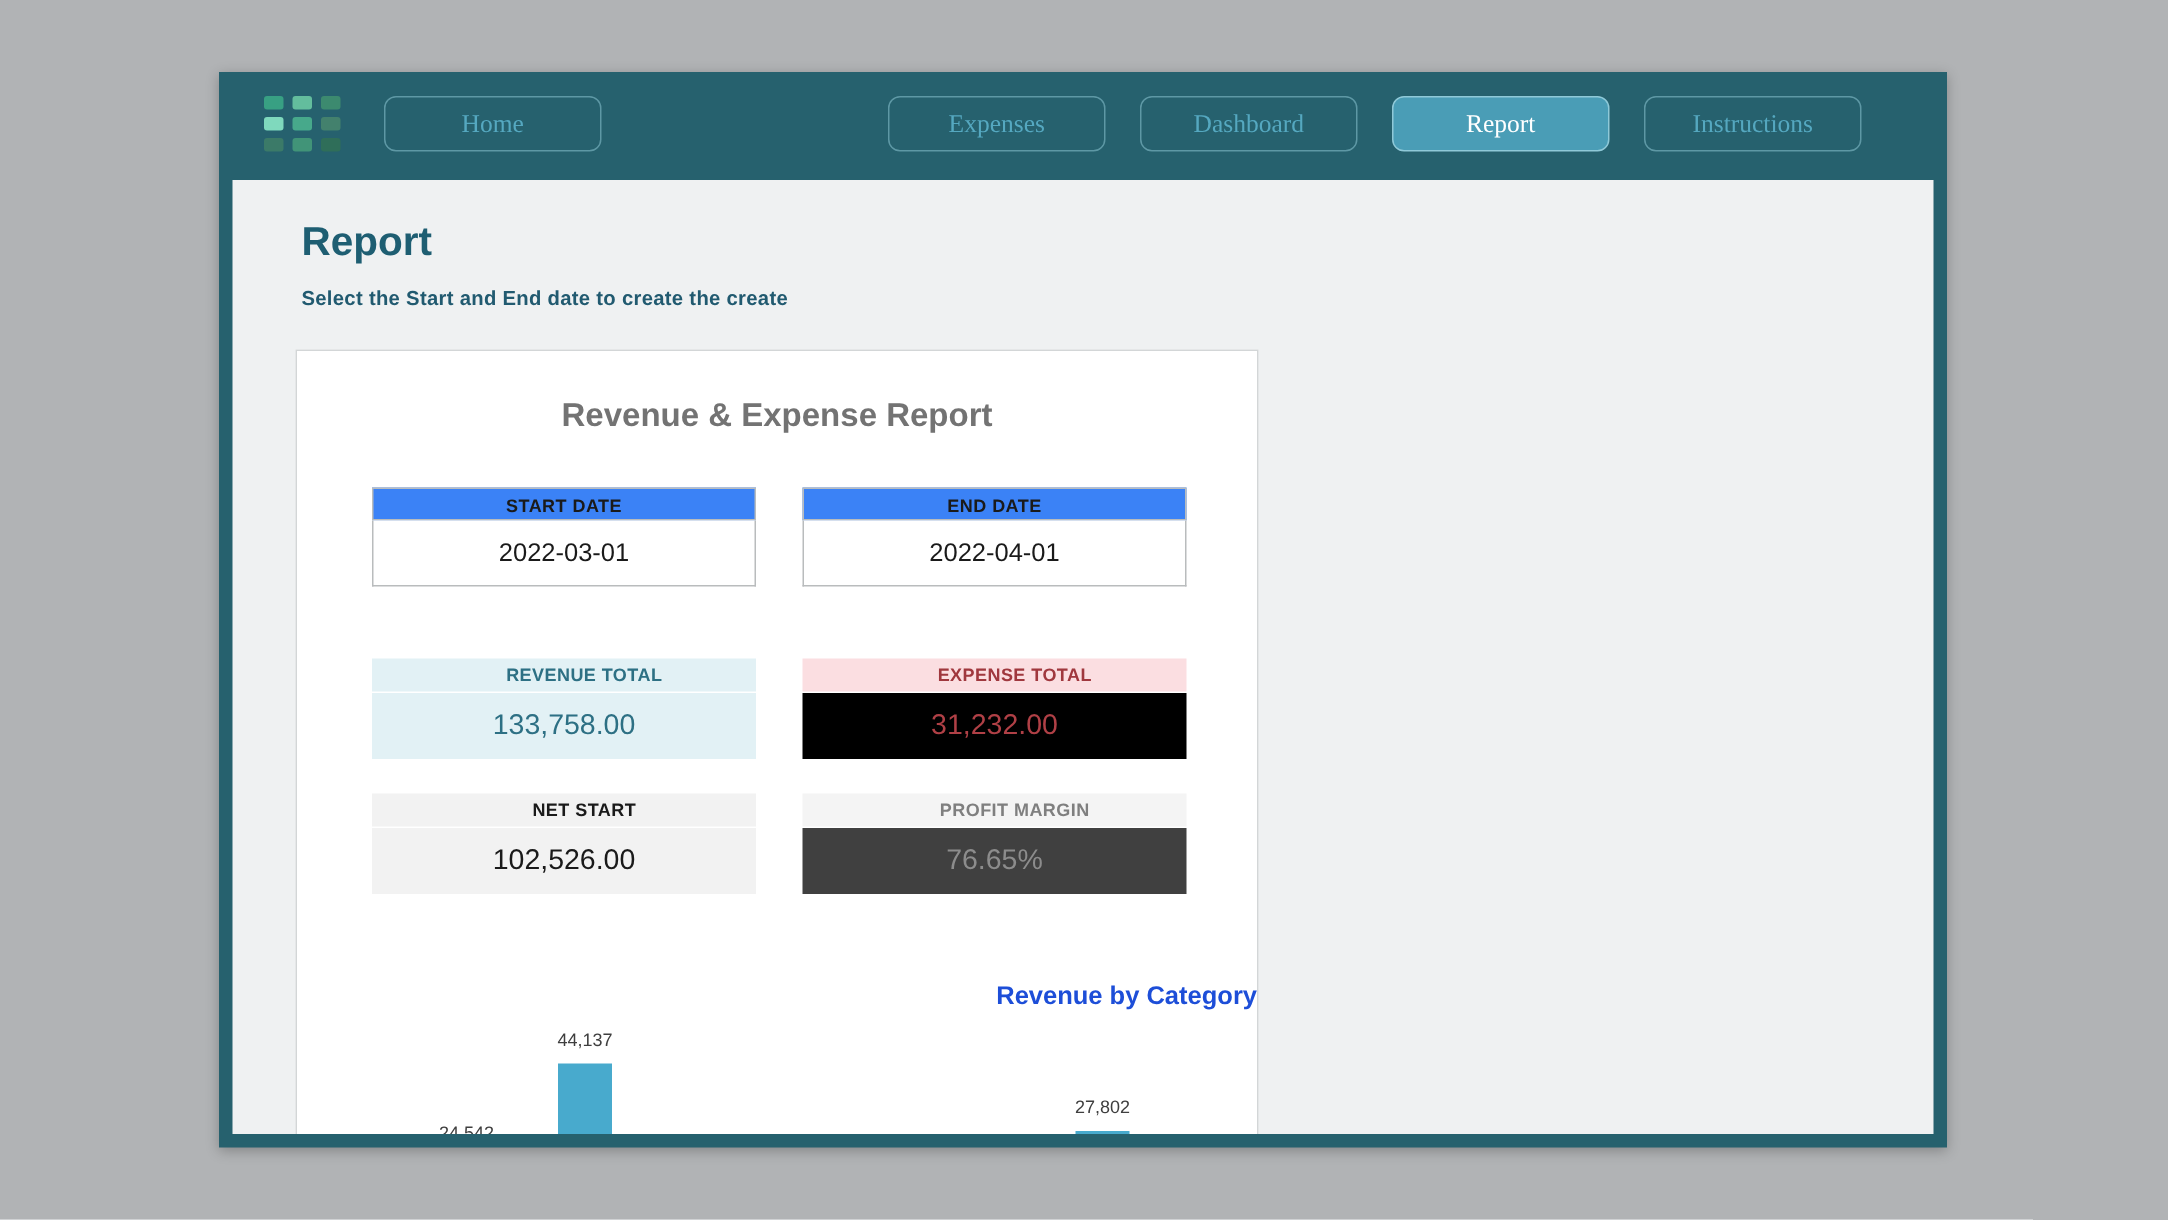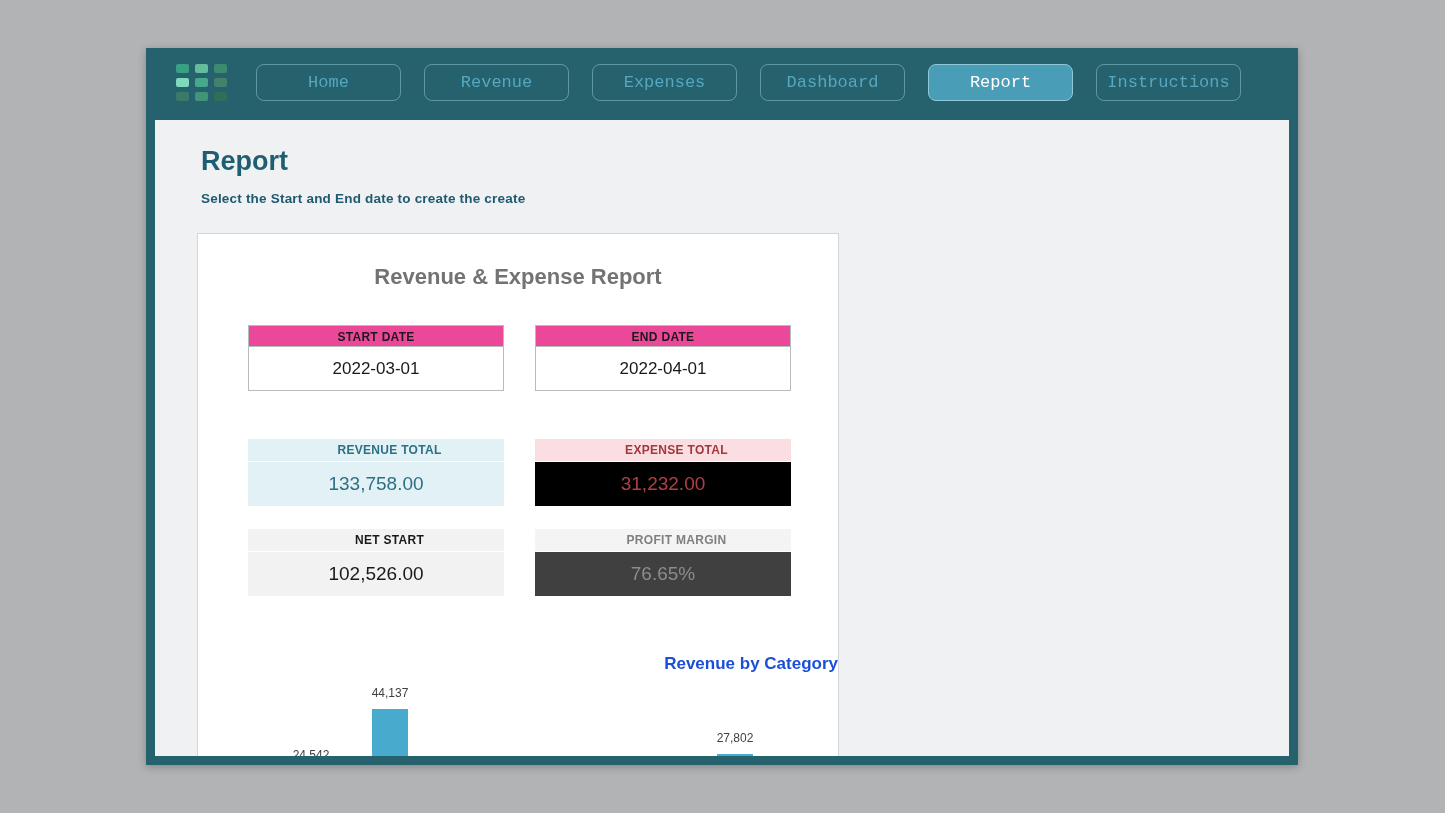--- a/index.html
+++ b/index.html
@@ -20,21 +20,21 @@
   .logo {
     position:absolute; left:30px; top:16px; width:51px; height:37px;
     display:grid; grid-template-columns:repeat(3,13px); grid-template-rows:repeat(3,9px);
     column-gap:6px; row-gap:5px;
   }
   .logo span { display:block; border-radius:2px; }
   .nav-btn {
     position:absolute; top:16px; width:145px; height:37px;
     border:1px solid rgba(141,199,212,0.55); border-radius:8px;
     background:transparent; color:#55a8c0;
-    font-family:Liberation Mono, monospace;
+    font-family:Liberation Serif, serif;
     font-size:17px; text-align:center; line-height:35px;
     cursor:pointer;
   }
   .nav-btn.active {
     background:#4a9db6; color:#ffffff; border-color:#8fc9d8;
   }
   .nb0{left:110px}.nb1{left:278px}.nb2{left:446px}.nb3{left:614px}.nb4{left:782px}.nb5{left:950px}
   
   .content {
     position:absolute; left:9px; right:9px; top:72px; bottom:9px;
@@ -60,21 +60,21 @@
   .mbox { position:absolute; width:256px; }
   .col-a { left:50px; } .col-b { left:337px; }
   .row-1 { top:91px; } .row-2 { top:205px; } .row-3 { top:295px; }
   .mbox .hd {
     height:22px; line-height:22px; text-align:center;
     font-size:12px; font-weight:bold; letter-spacing:0.3px;
   }
   .mbox .val {
     height:44px; line-height:44px; text-align:center; font-size:17px;
   }
-  .box-date .hd { background:#ec4899; border:1px solid #b9bcbd; color:#1a1a1a; }
+  .box-date .hd { background:#3b82f6; border:1px solid #b9bcbd; color:#1a1a1a; }
   .box-date .val { background:#ffffff; border:1px solid #b9bcbd; border-top:none; color:#1a1a1a; cursor:pointer; }
   .fill .hd { border:none; margin-bottom:1px;padding-left:27px; }
   .fill .val { border:none; font-size:19px; }
   .box-revenue .hd, .box-revenue .val { background:#e2f1f5; color:#2d7084; }
   .box-expense .hd { background:#fbdee1; color:#a0383e; }
   .box-expense .val { background:#000000; color:#b04046; }
   .box-netprofit .hd, .box-netprofit .val { background:#f2f2f2; color:#1a1a1a; }
   .box-margin .hd { background:#f4f4f4; color:#7f7f7f; }
   .box-margin .val { background:#404040; color:#8c8c8c; }
   
@@ -104,21 +104,20 @@
       <span style="background-color: rgb(99, 189, 157);"></span>
       <span style="background-color: rgb(60, 138, 111);"></span>
       <span style="background-color: rgb(127, 217, 189);"></span>
       <span style="background-color: rgb(71, 169, 139);"></span>
       <span style="background-color: rgb(67, 129, 109);"></span>
       <span style="background-color: rgb(59, 122, 104);"></span>
       <span style="background-color: rgb(65, 148, 120);"></span>
       <span style="background-color: rgb(47, 110, 89);"></span>
     </div>
     <button class="nav-btn nb0">Home</button>
-    <button class="nav-btn nb1">Revenue</button>
     <button class="nav-btn nb2">Expenses</button>
     <button class="nav-btn nb3">Dashboard</button>
     <button class="nav-btn nb4 active">Report</button>
     <button class="nav-btn nb5">Instructions</button>
   </div>
 
   <div class="content">
     <div class="page-title">Report</div>
     <div class="page-subtitle">Select the Start and End date to create the create</div>
 

